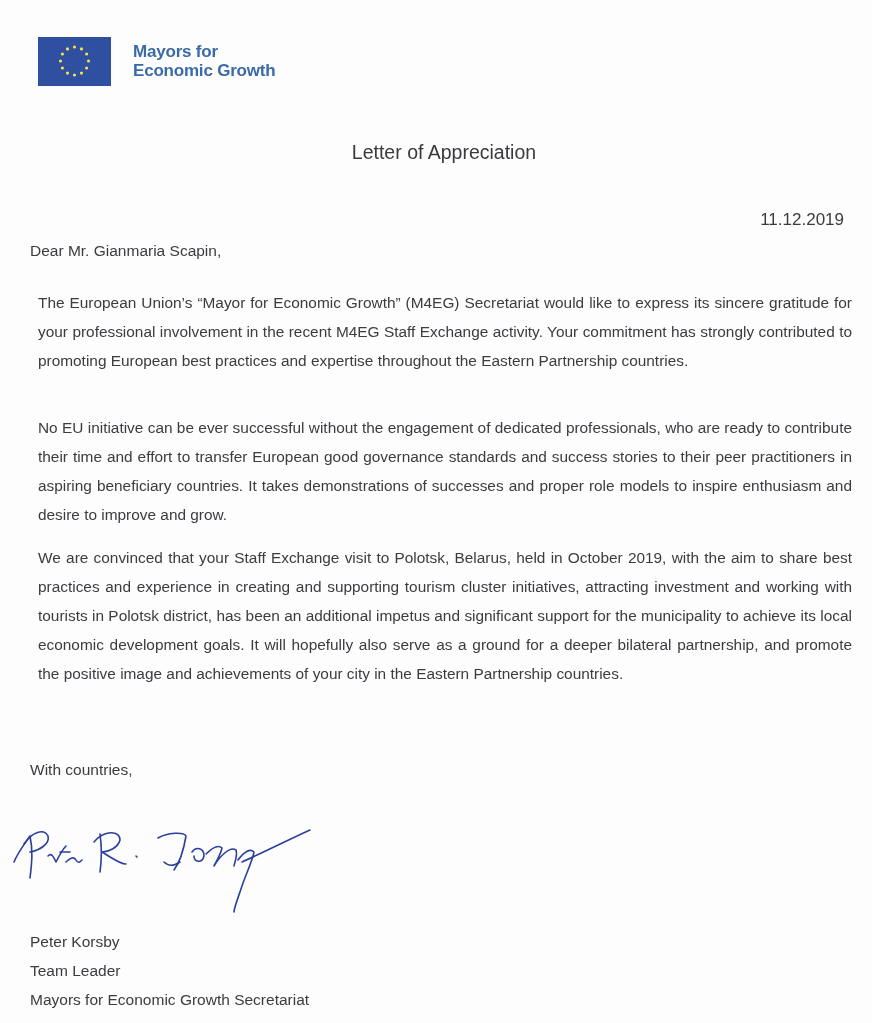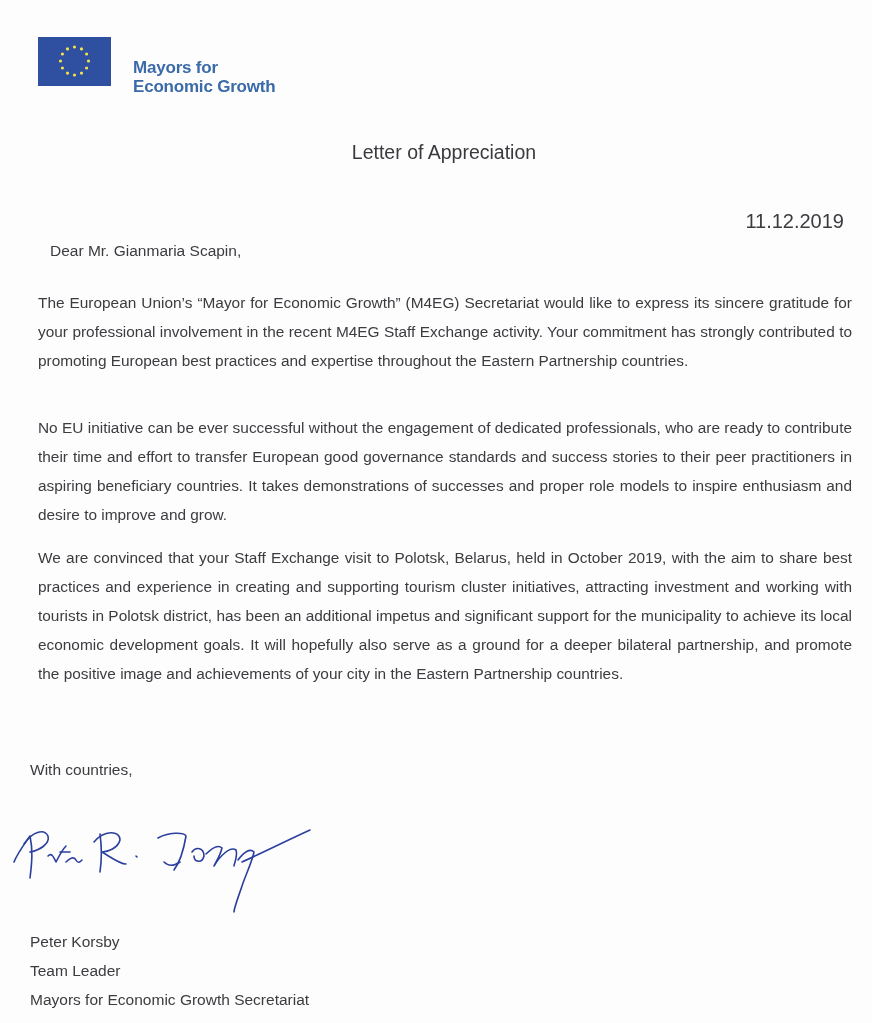--- a/index.html
+++ b/index.html
@@ -29,47 +29,46 @@
     }
     .eu-flag {
       width: 73px;
       height: 49px;
       background: #2f4fa0;
       position: relative;
     }
     .eu-flag svg { position: absolute; left: 0; top: 0; }
     .logo-text {
       margin-left: 22px;
-      margin-top: 21px;
+      margin-top: 5px;
       color: #3a6aa8;
       font-weight: bold;
       font-size: 17px;
       line-height: 19px;
       letter-spacing: -0.2px;
     }
     .title {
       position: absolute;
       left: 8px; width: 872px;
       top: 141px;
       text-align: center;
       font-size: 19.5px;
       color: #3a3a3e;
     }
     .date {
       position: absolute;
       right: 28px;
       top: 210px;
-      font-size: 20px;
+      font-size: 17px;
     }
     .salutation {
       position: absolute;
       left: 30px;
       top: 242px;
       font-size: 15.5px;
-      margin-left: 20px;
     }
     .body-text {
       position: absolute;
       left: 30px;
       width: 814px;
       font-size: 15.4px;
       line-height: 29px;
       text-align: justify;
       margin: 8px;
     }

